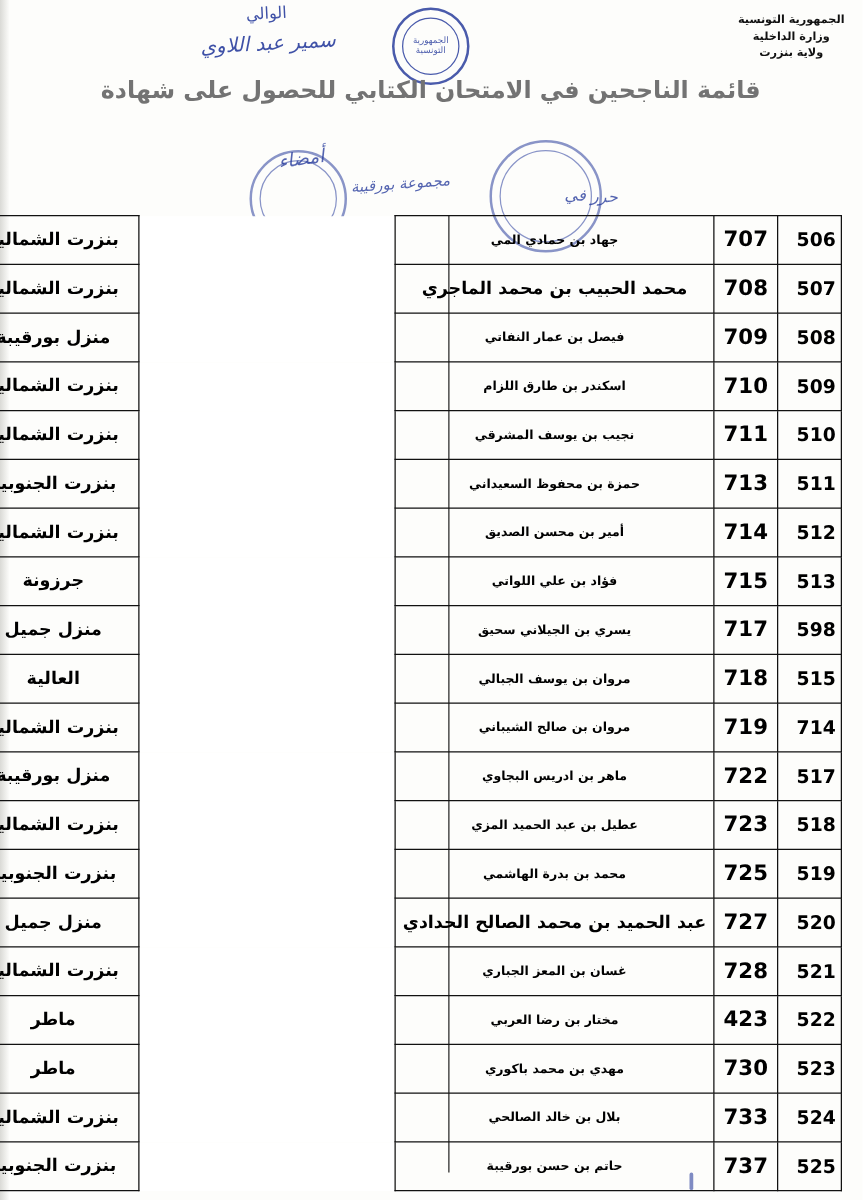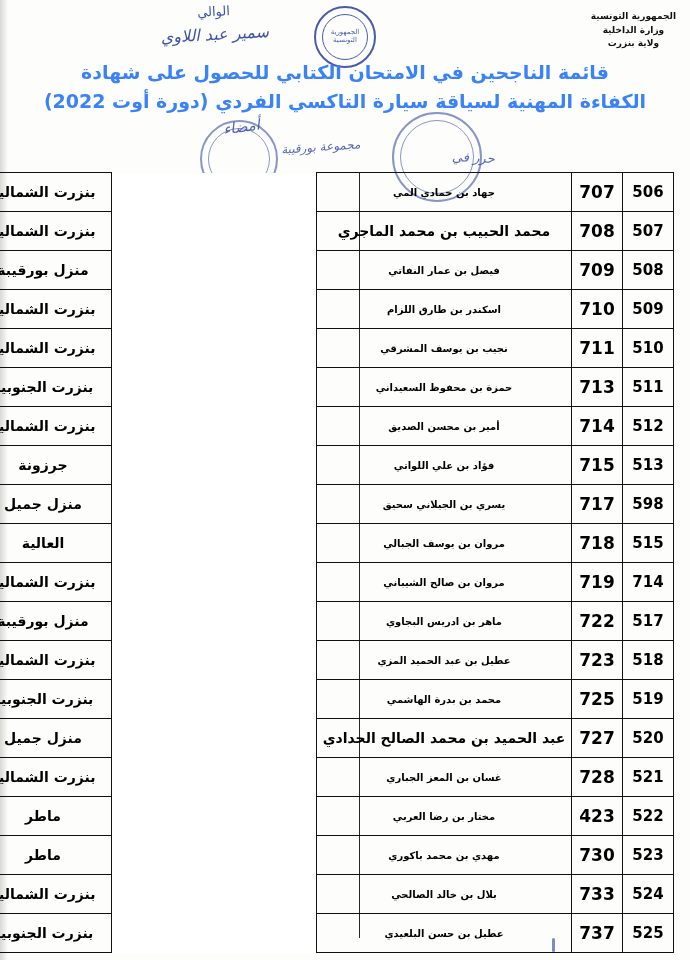--- a/index.html
+++ b/index.html
@@ -80,21 +80,21 @@
 
   .doc-title {
     position: absolute;
     top: 58px;
     left: 0;
     right: 0;
     text-align: center;
     font-size: 19px;
     font-weight: bold;
     line-height: 1.55;
-    color: #3b82f6;
+    color: #737373;
     padding: 0 28px;
   }
 
   
   .scribble {
     position: absolute;
     color: #2b3f9e;
     opacity: .8;
     font-style: italic;
     pointer-events: none;
@@ -135,21 +135,21 @@
     border: 1px solid #111;
     height: 38px;
     font-size: 14px;
     font-weight: bold;
     color: #000;
     text-align: center;
     padding: 0 4px;
     white-space: nowrap;
     overflow: hidden;
   }
-  td.num      { width: 42px; font-size: 15px; }
+  td.num      { width: 42px; font-size: 15px; text-align: right; }
   td.code     { width: 42px; font-size: 17px; }
   td.name     { width: 246px; }
   td.gap      { width: 196px; border: none; background: #ffffff; }
   td.region   { width: 128px; }
 
   td.name { font-size: 10px; }
   td.name.small { font-size: 14px; }
 
   .ghost-line {
     position: absolute;
@@ -196,21 +196,20 @@
     </div>
   </div>
 
   <div class="wali-stamp">
     <div>الوالي</div>
     <div class="sig">سمير عبد اللاوي</div>
   </div>
 
   <div class="doc-title">
     <div>قائمة الناجحين في الامتحان الكتابي للحصول على شهادة</div>
-    <div>الكفاءة المهنية لسياقة سيارة التاكسي الفردي (دورة أوت 2022)</div>
   </div>
 
   <div class="round-stamp rs-a">
     <div class="inner2"></div>
   </div>
   <div class="round-stamp rs-b">
     <div class="inner2"></div>
   </div>
 
   <div class="scribble s1">أمضاء</div>
@@ -352,21 +351,21 @@
           <tr>
             <td class="num">524</td>
             <td class="code">733</td>
             <td class="name">بلال بن خالد الصالحي</td>
             <td class="gap">&nbsp;</td>
             <td class="region">بنزرت الشمالية</td>
           </tr>
           <tr>
             <td class="num">525</td>
             <td class="code">737</td>
-            <td class="name">عطيل  بن حسن البلعيدي</td>
+            <td class="name">حاتم  بن حسن بورقيبة</td>
             <td class="gap">&nbsp;</td>
             <td class="region">بنزرت الجنوبية</td>
           </tr>
         </tbody>
     </table>
   </div>
 
 </div>
 
 </body></html>

